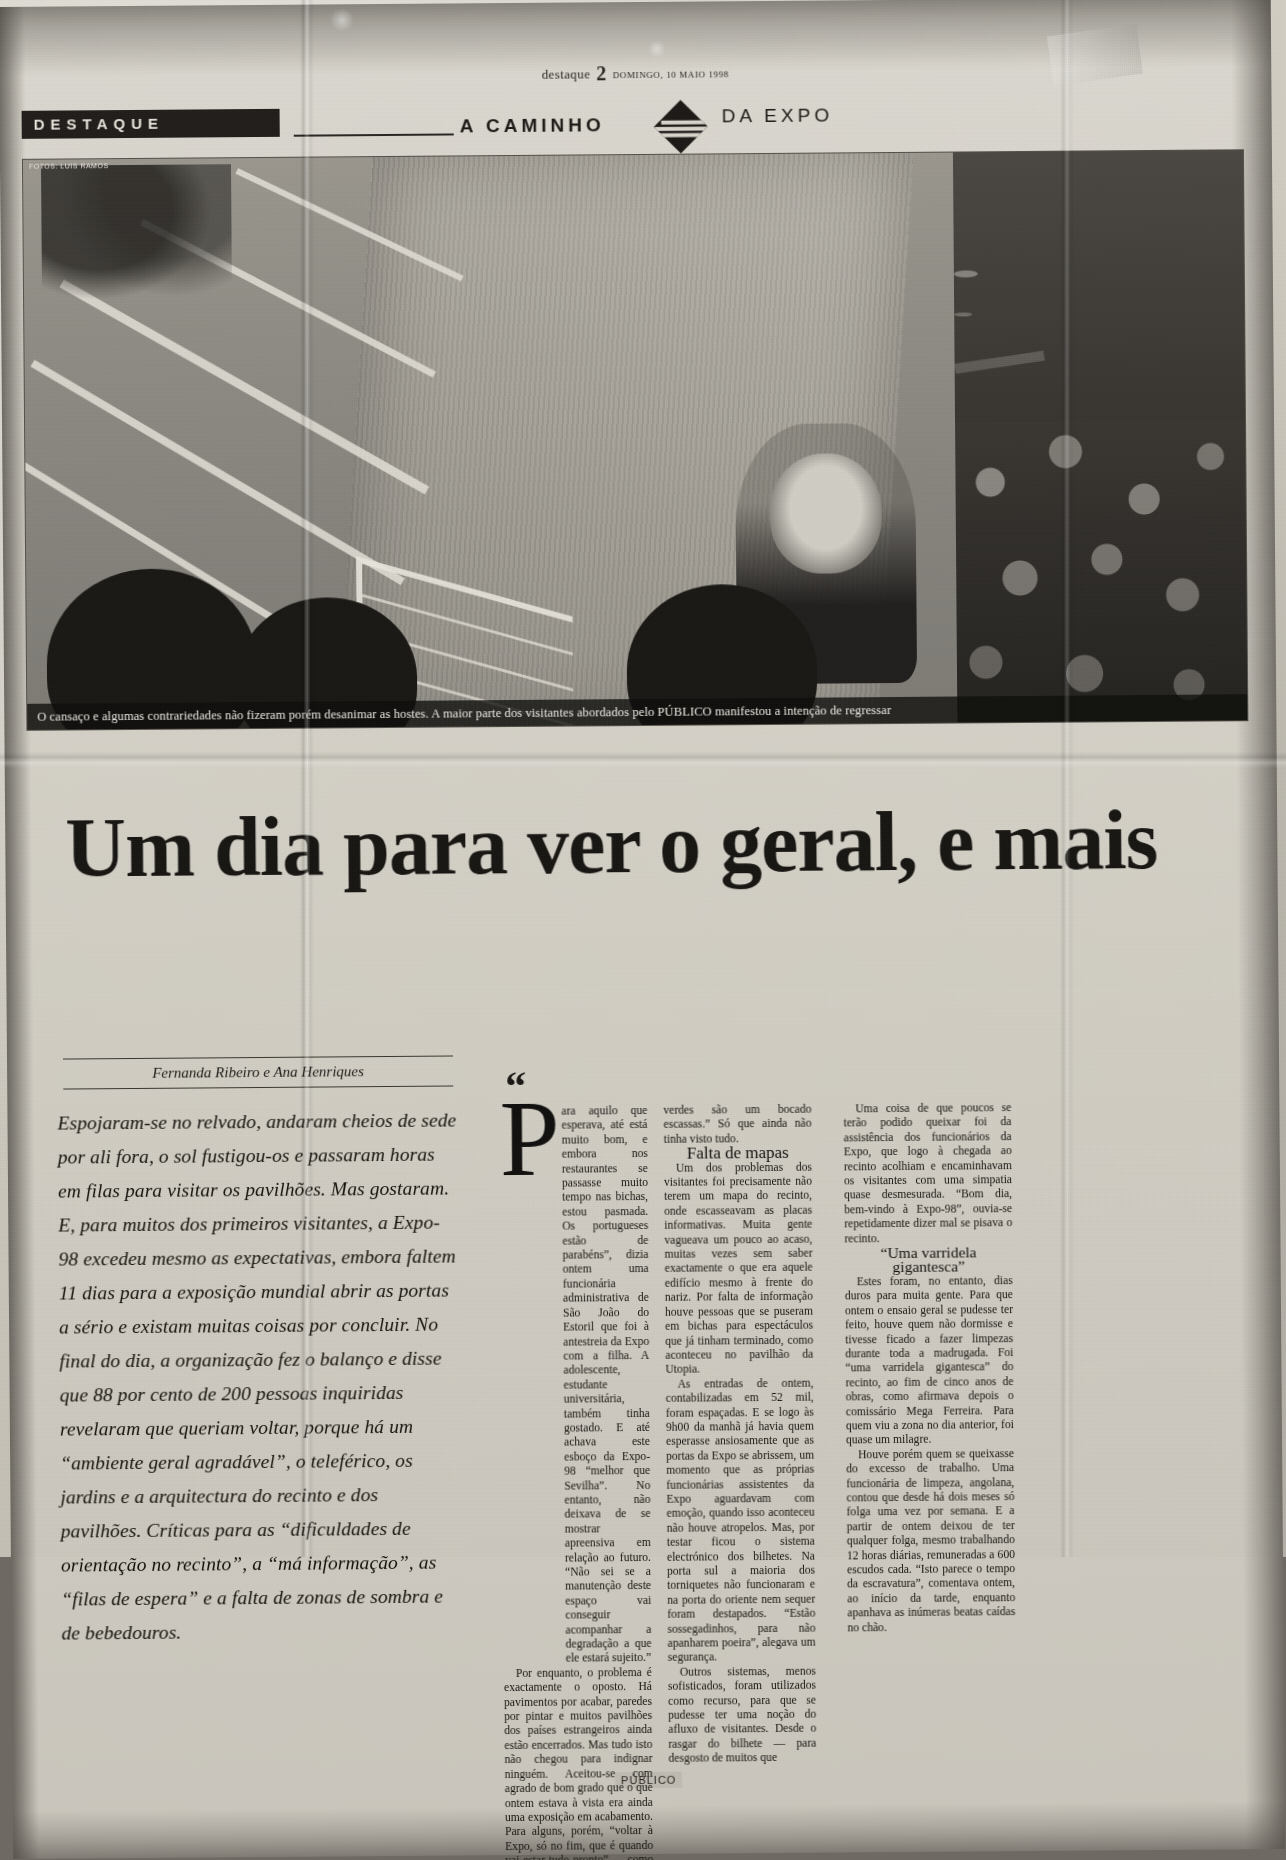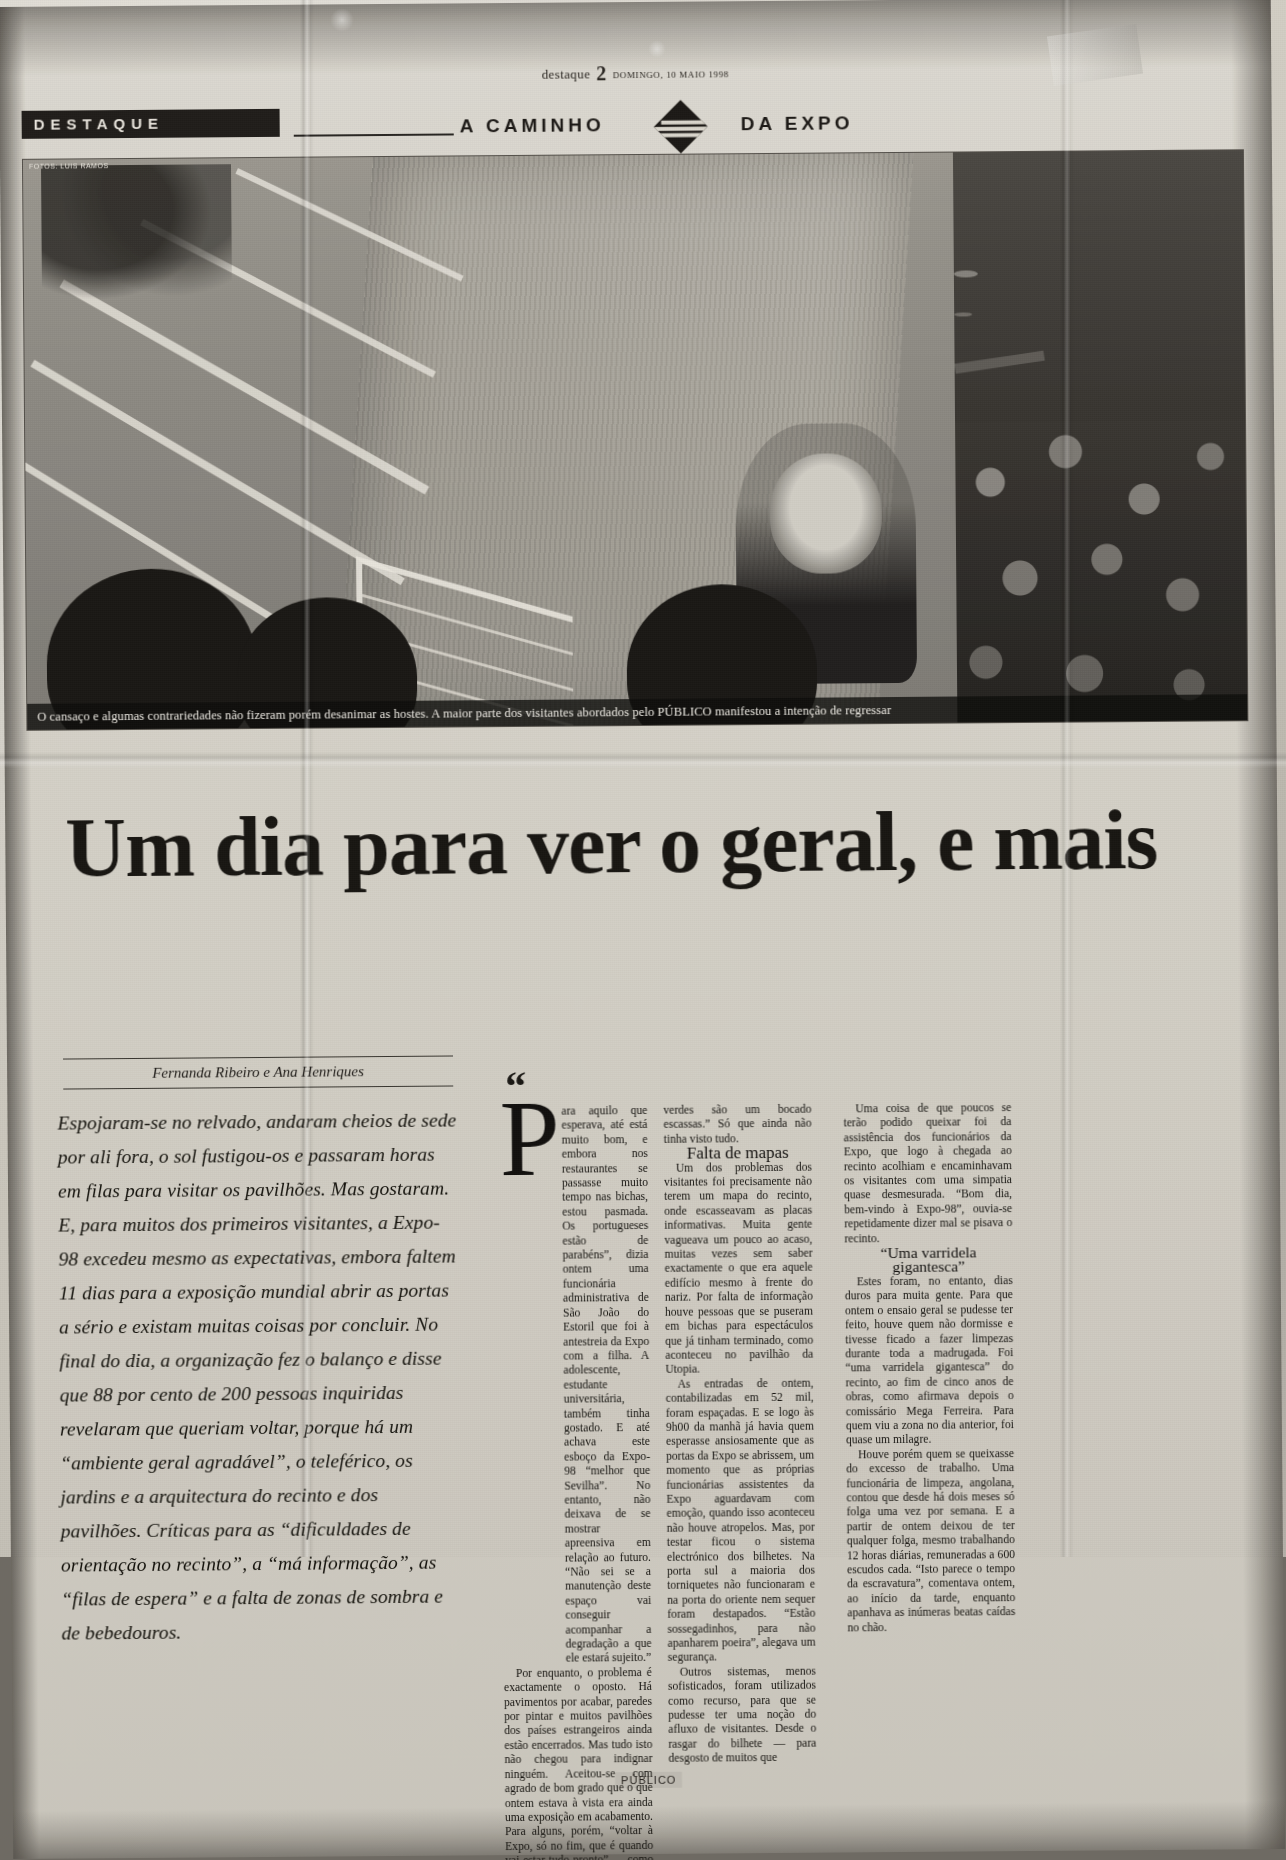--- a/index.html
+++ b/index.html
@@ -165,27 +165,26 @@
   }
   #expo-logo .wave {
     position: absolute;
     left: -6px;
     width: 56px; height: 4px;
     background: #d9d5cb;
     transform: rotate(-45deg);
   }
   #da-expo {
     position: absolute;
-    left: 700px; top: 8px;
+    left: 700px; top: 0;
     font-family: "Liberation Sans", sans-serif;
-    font-weight: bold;
+    font-weight: normal;
     font-size: 19px;
     letter-spacing: 4px;
     color: #1e1b18;
-    margin-left: 19px;
   }
 
   
   #photo-wrap {
     position: absolute;
     left: 22px; top: 152px;
     width: 1220px; height: 570px;
     z-index: 8;
     overflow: hidden;
     border: 1px solid #55514b;

